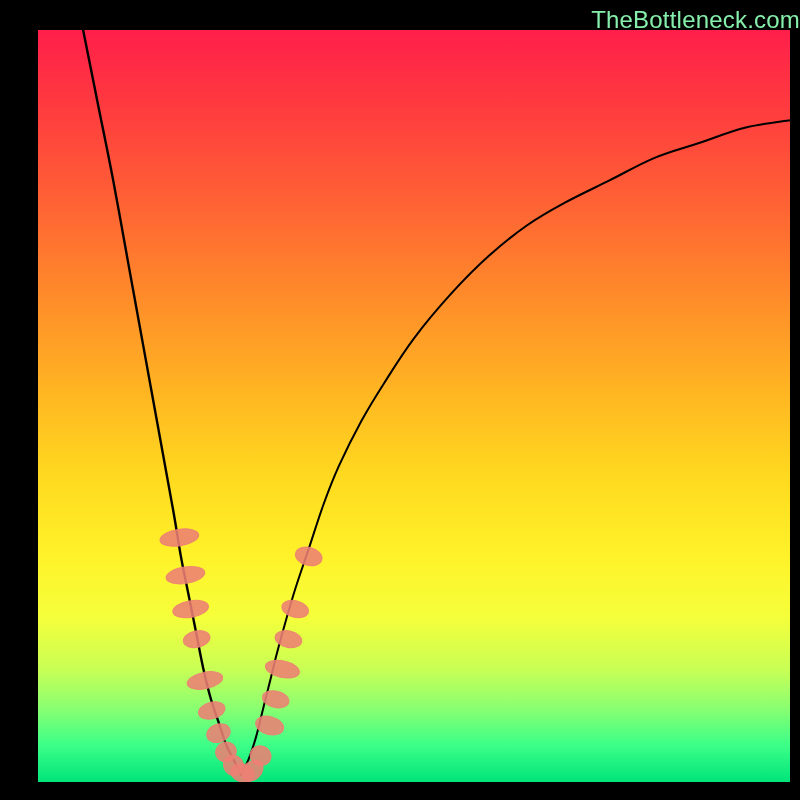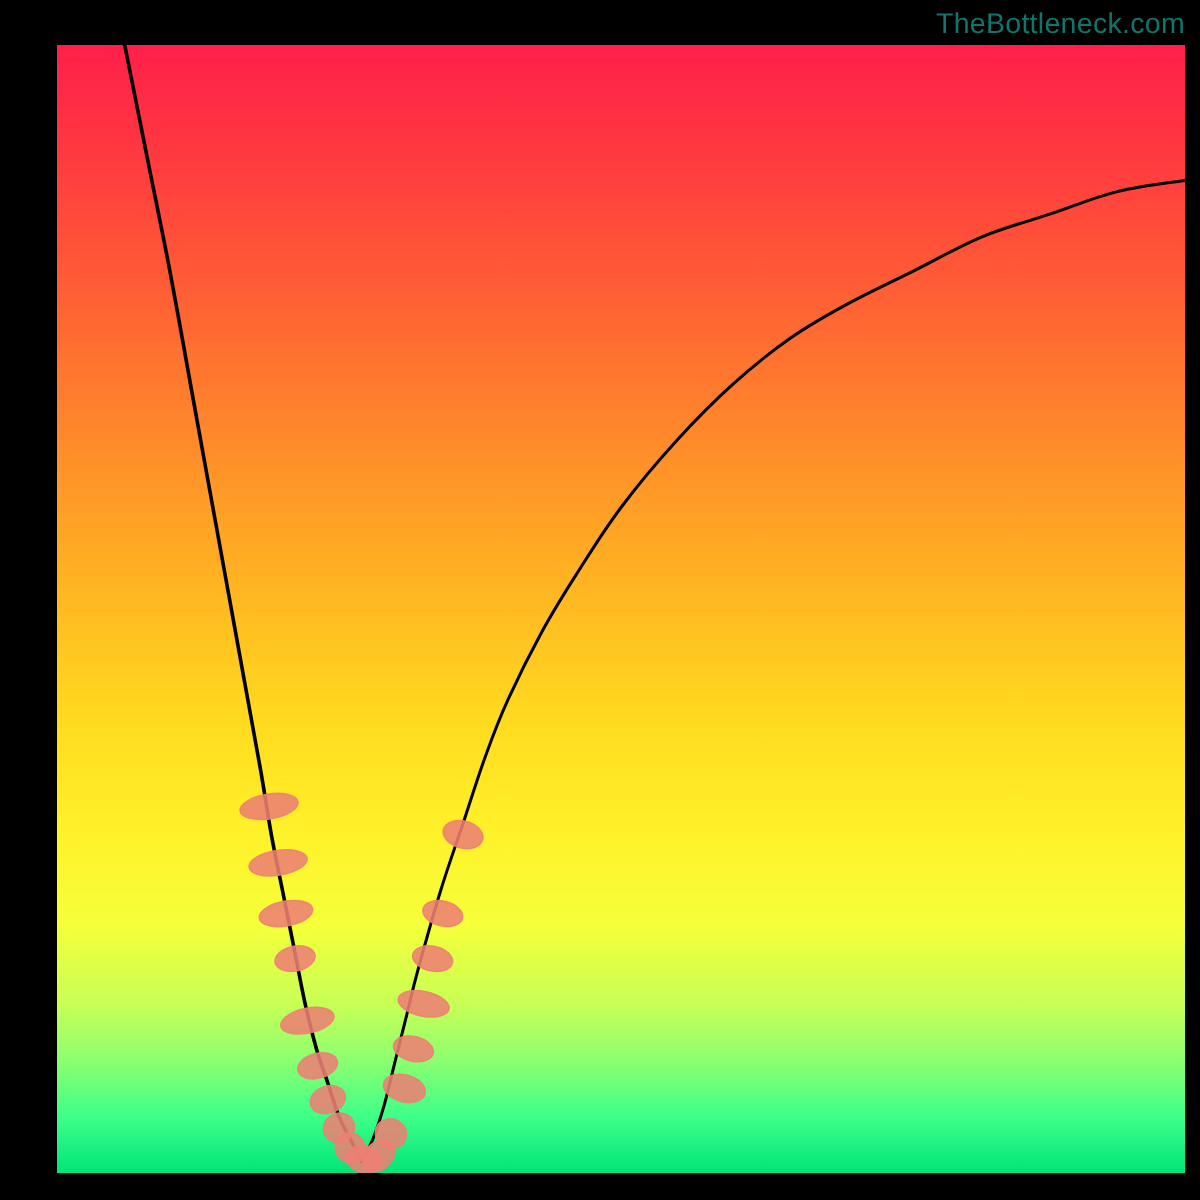--- a/index.html
+++ b/index.html
@@ -37,23 +37,23 @@
       #f5ff3a 78%,
       #c8ff55 85%,
       #8cff70 90%,
       #3eff88 95%,
       #00e47a 100%
     );
   }
   .watermark {
     position: absolute;
     top: 6px;
-    right: 10px;
-    color: #0f766e;
-    font-size: 19px;
+    right: 0;
+    color: #86efac;
+    font-size: 24px;
     font-weight: 500;
     letter-spacing: 0.2px;
     user-select: none;
   }
   svg.curves {
     position: absolute;
     left: 0;
     top: 0;
     width: 752px;
     height: 752px;

